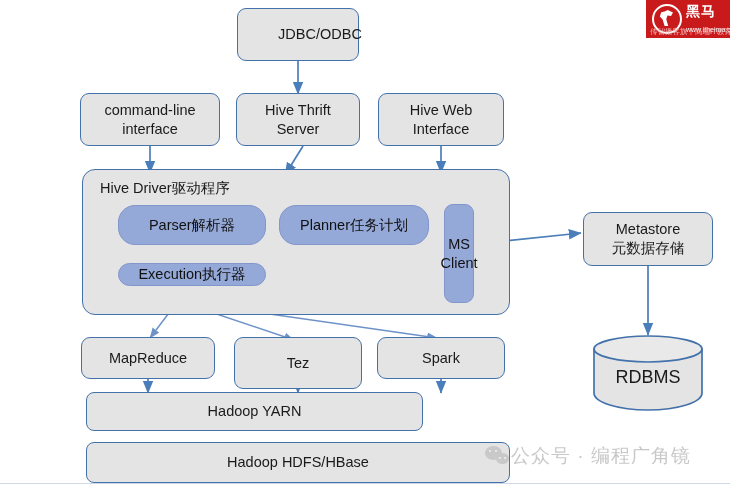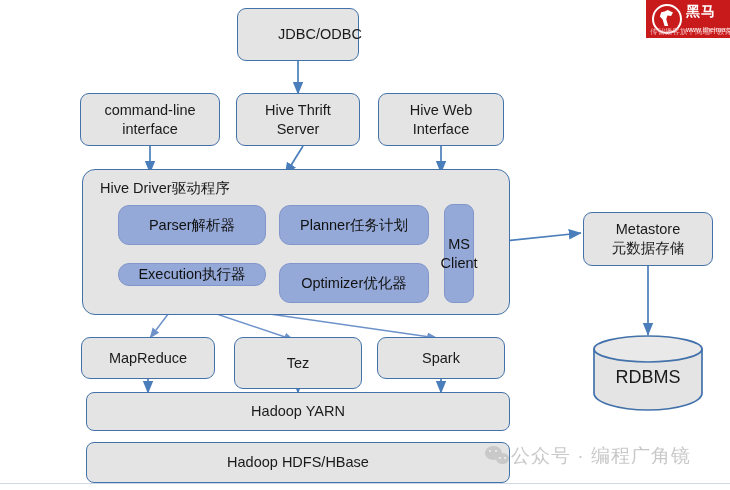--- a/index.html
+++ b/index.html
@@ -45,21 +45,21 @@
     white-space:nowrap;
     z-index:4;
   }
 
   
   .mod{
     position:absolute;
     box-sizing:border-box;
     background:#95a9d8;
     border:1px solid #8196cb;
-    border-radius:11px;
+    border-radius:17px;
     display:flex;align-items:center;justify-content:center;
     text-align:center;
     font-size:14.5px;
     color:#111;
     line-height:1.25;
     z-index:4;
   }
   .mod.tall{border-radius:9px;font-size:14.5px;}
 
   
@@ -195,23 +195,20 @@
   </div>
 
   <div class="mod" style="left:279px;top:205px;width:150px;height:40px;">
     <span>Planner任务计划</span>
   </div>
 
   <div class="mod" style="left:118px;top:263px;width:148px;height:23px;">
     <span>Execution执行器</span>
   </div>
 
-  <div class="mod" style="left:279px;top:263px;width:150px;height:40px;">
-    <span>Optimizer优化器</span>
-  </div>
 
   <div class="mod tall" style="left:444px;top:204px;width:30px;height:99px;">
     <span>
       <span>MS</span><br>
       <span>Client</span>
     </span>
   </div>
 
   <div class="node" style="left:583px;top:212px;width:130px;height:54px;">
     <span>
@@ -233,21 +230,21 @@
   </div>
 
   <div class="node" style="left:234px;top:337px;width:128px;height:52px;">
     <span>Tez</span>
   </div>
 
   <div class="node" style="left:377px;top:337px;width:128px;height:42px;">
     <span>Spark</span>
   </div>
 
-  <div class="node bar" style="left:86px;top:392px;width:424px;height:39px;">
+  <div class="node bar" style="left:86px;top:392px;width:337px;height:39px;">
     <span>Hadoop YARN</span>
   </div>
 
   <div class="node bar" style="left:86px;top:442px;width:424px;height:41px;">
     <span>Hadoop HDFS/HBase</span>
   </div>
 
   <div class="hairline"></div>
 
   <div class="watermark">

